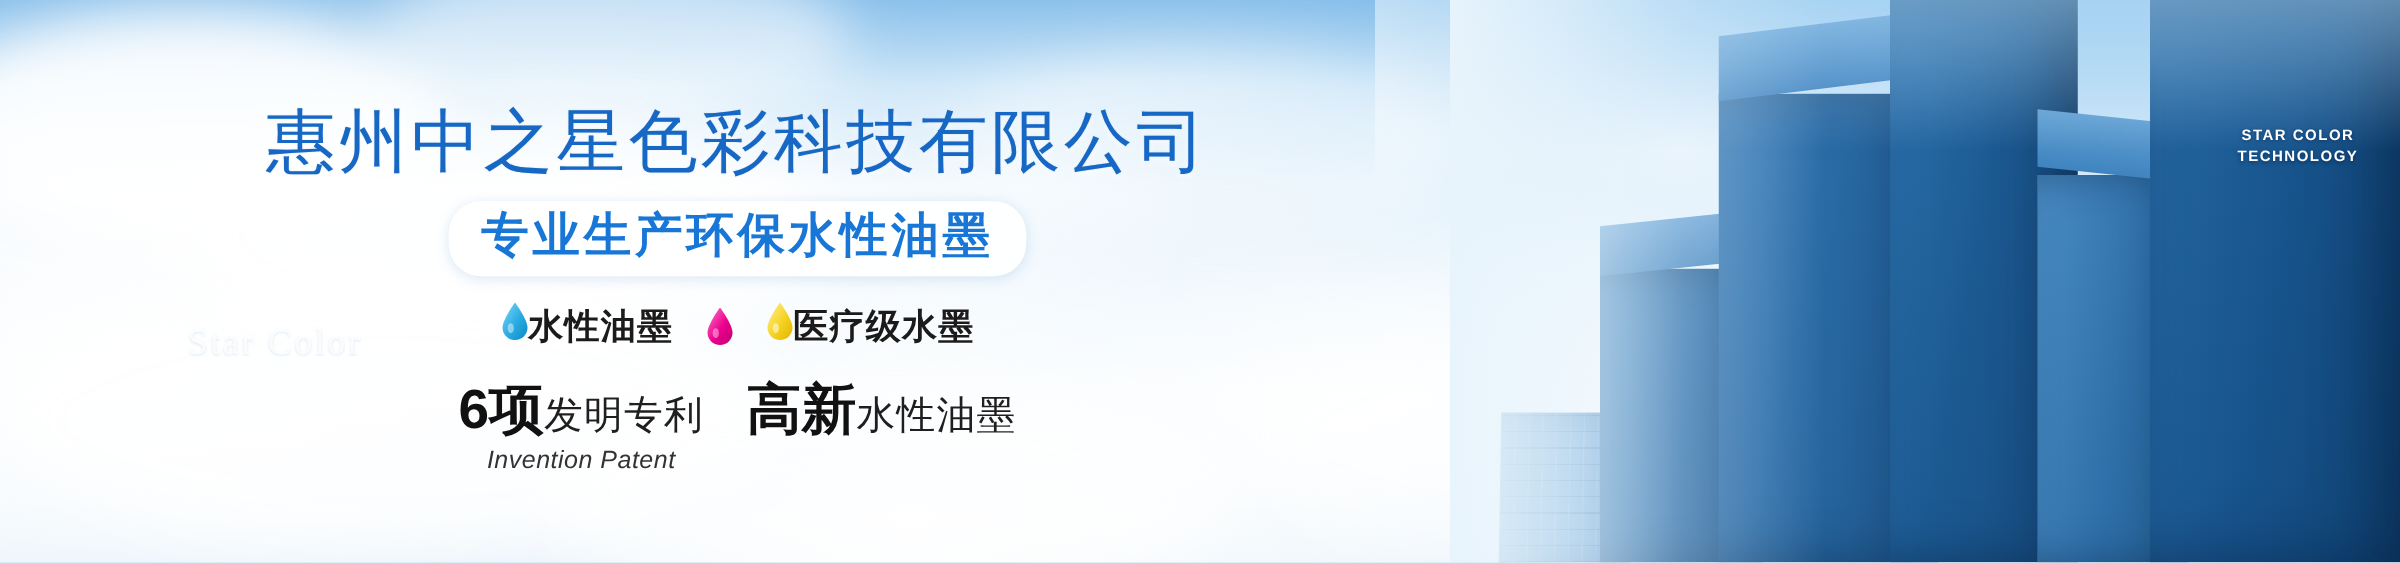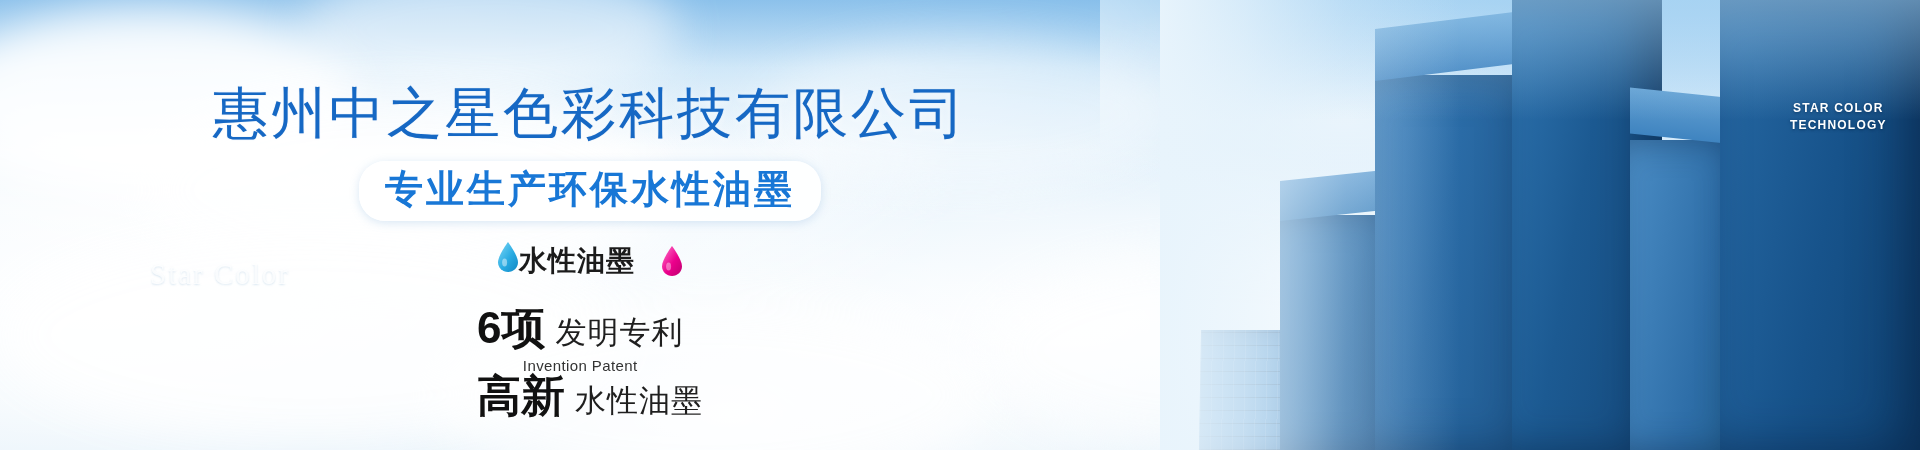--- a/index.html
+++ b/index.html
@@ -161,40 +161,41 @@
   }
   .feature{display:flex;align-items:flex-start;gap:0;}
   .drop{width:22px;height:30px;display:block;flex:none;}
   .feature-label{
     font-size:28px;font-weight:700;color:#1b1b1b;letter-spacing:1px;
     text-shadow:0 1px 3px rgba(255,255,255,.7);
   }
 
   .badges{
     margin-top:26px;
-    display:flex;align-items:flex-start;flex-direction:column;
+    display:flex;align-items:flex-start;gap:34px;
   }
   .badge{text-align:center;}
   .badge-cn{
     display:flex;align-items:baseline;justify-content:center;
     line-height:1;white-space:nowrap;
   }
   .badge-strong{
     font-size:44px;font-weight:700;color:#111111;letter-spacing:0px;
     text-shadow:0 1px 3px rgba(255,255,255,.6);
   }
   .badge-rest{
     font-size:31px;font-weight:400;color:#1f1f1f;letter-spacing:1px;
-    margin-left:10px;
+    margin-left:0;
     text-shadow:0 1px 3px rgba(255,255,255,.6);
   }
   .badge-en{
     margin-top:7px;
-    font-size:15px;color:#333333;letter-spacing:.4px;
+    font-size:20px;color:#333333;letter-spacing:.4px;
     text-shadow:0 1px 2px rgba(255,255,255,.7);
+    font-style:italic;
   }
 </style>
 </head>
 <body>
 
 <div class="banner">
 
   <div class="sky"></div>
   <div class="sky-top-blue"></div>
   <div class="cloud-wisp cw7"></div>
@@ -261,20 +262,34 @@
             <stop offset="0%" stop-color="#ff7ccd"></stop>
                 <stop offset="55%" stop-color="#ec008c"></stop>
                 <stop offset="100%" stop-color="#bf006f"></stop>
           </linearGradient>
             </defs>
           <path d="M11 0 C11 0 21 13.5 21 20.2 C21 25.6 16.5 30 11 30 C5.5 30 1 25.6 1 20.2 C1 13.5 11 0 11 0 Z" fill="url(#g2)"></path>
           <ellipse cx="7.6" cy="20.5" rx="2.5" ry="4" fill="#ffffff" opacity=".40"></ellipse>
         </svg>
       </div>
 
+      <div class="feature">
+        <svg class="drop" viewBox="0 0 22 30" xmlns="http://www.w3.org/2000/svg">
+          <defs>
+              <linearGradient id="g3" x1="0" y1="0" x2="1" y2="1">
+            <stop offset="0%" stop-color="#fff09a"></stop>
+                <stop offset="55%" stop-color="#f5d320"></stop>
+                <stop offset="100%" stop-color="#e0b400"></stop>
+          </linearGradient>
+            </defs>
+          <path d="M11 0 C11 0 21 13.5 21 20.2 C21 25.6 16.5 30 11 30 C5.5 30 1 25.6 1 20.2 C1 13.5 11 0 11 0 Z" fill="url(#g3)"></path>
+          <ellipse cx="7.6" cy="20.5" rx="2.5" ry="4" fill="#ffffff" opacity=".50"></ellipse>
+        </svg>
+        <span class="feature-label">医疗级水墨</span>
+      </div>
 
     </div>
 
     <div class="badges">
 
       <div class="badge">
         <div class="badge-cn">
           <span class="badge-strong">6项</span>
           <span class="badge-rest">发明专利</span>
         </div>

